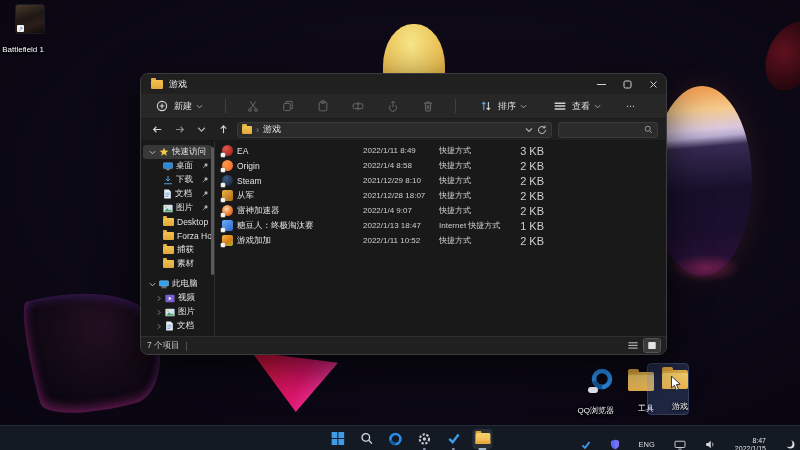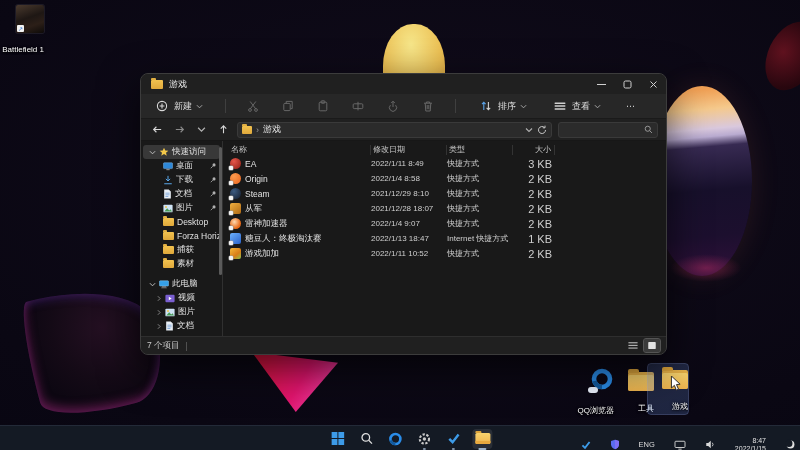--- a/index.html
+++ b/index.html
@@ -59,21 +59,21 @@
   .chev{color:#a8a8a8;}
 
   .navbar{height:22px;display:flex;align-items:center;gap:6px;padding:0 8px;background:#202020;border-bottom:1px solid #171717;flex:0 0 auto;}
   .navbtn{width:16px;height:16px;display:flex;align-items:center;justify-content:center;border-radius:3px;}
   .addr{flex:1;height:16px;background:#2b2b2b;border:1px solid #3a3a3a;border-radius:3px;display:flex;align-items:center;gap:4px;padding:0 4px;font-size:9px;color:#e4e4e4;}
   .addr .spacer{flex:1;}
   .searchbox{width:100px;height:16px;background:#2b2b2b;border:1px solid #3a3a3a;border-radius:3px;display:flex;align-items:center;padding:0 4px;}
   .searchbox input{flex:1;min-width:0;background:transparent;border:none;outline:none;color:#ddd;font-size:8px;font-family:inherit;}
 
   .body{flex:1;display:flex;min-height:0;background:#191919;}
-  .sidebar{width:82px;flex:0 0 auto;border-right:1px solid #303030;padding-top:4px;position:relative;background:#191919;}
+  .sidebar{width:74px;flex:0 0 auto;border-right:1px solid #303030;padding-top:4px;position:relative;background:#191919;}
   .srow{height:14px;display:flex;align-items:center;gap:3px;font-size:8.5px;color:#e0e0e0;padding-left:6px;padding-right:3px;border-radius:3px;margin:0 2px;white-space:nowrap;overflow:hidden;}
   .srow.ind{padding-left:20px;}
   .srow.sel{background:#383838;}
   .srow .pin{margin-left:auto;flex:0 0 auto;}
   .sgap{height:6px;}
   .sfolder{position:relative;width:11px;height:8px;flex:0 0 auto;border-radius:1px;background:linear-gradient(#f2c24f,#dfa83b);}
   .sfolder::before{content:"";position:absolute;left:0;top:-2px;width:4px;height:2px;border-radius:1px 1px 0 0;background:#e0ae42;}
   .sscroll{position:absolute;right:0px;top:6px;width:3px;height:128px;border-radius:2px;background:#5a5a5a;}
 
   .list{flex:1;display:flex;flex-direction:column;padding:2px 0 0 6px;min-width:0;}
@@ -411,26 +411,20 @@
           <svg width="9" height="10" viewBox="0 0 10 12">
               <path d="M1 .5 H6.5 L9 3 V11.5 H1 Z" fill="#e8eef5"></path>
               <path d="M2.5 5 H7.5 M2.5 7 H7.5 M2.5 9 H6" stroke="#5a8fd0" stroke-width="0.8"></path>
             </svg>
           <span>文档</span>
         </div>
         <span class="sscroll"></span>
       </div>
 
       <div class="list">
-        <div class="lhead">
-          <span>名称</span>
-          <span>修改日期</span>
-          <span>类型</span>
-          <span>大小</span>
-        </div>
 
         <div class="frow">
           <span class="fico ea">
               <i class="sc"></i>
             </span>
           <span class="fname">EA</span>
           <span class="fdate">2022/1/11 8:49</span>
           <span class="ftype">快捷方式</span>
           <span class="fsize">3 KB</span>
         </div>

